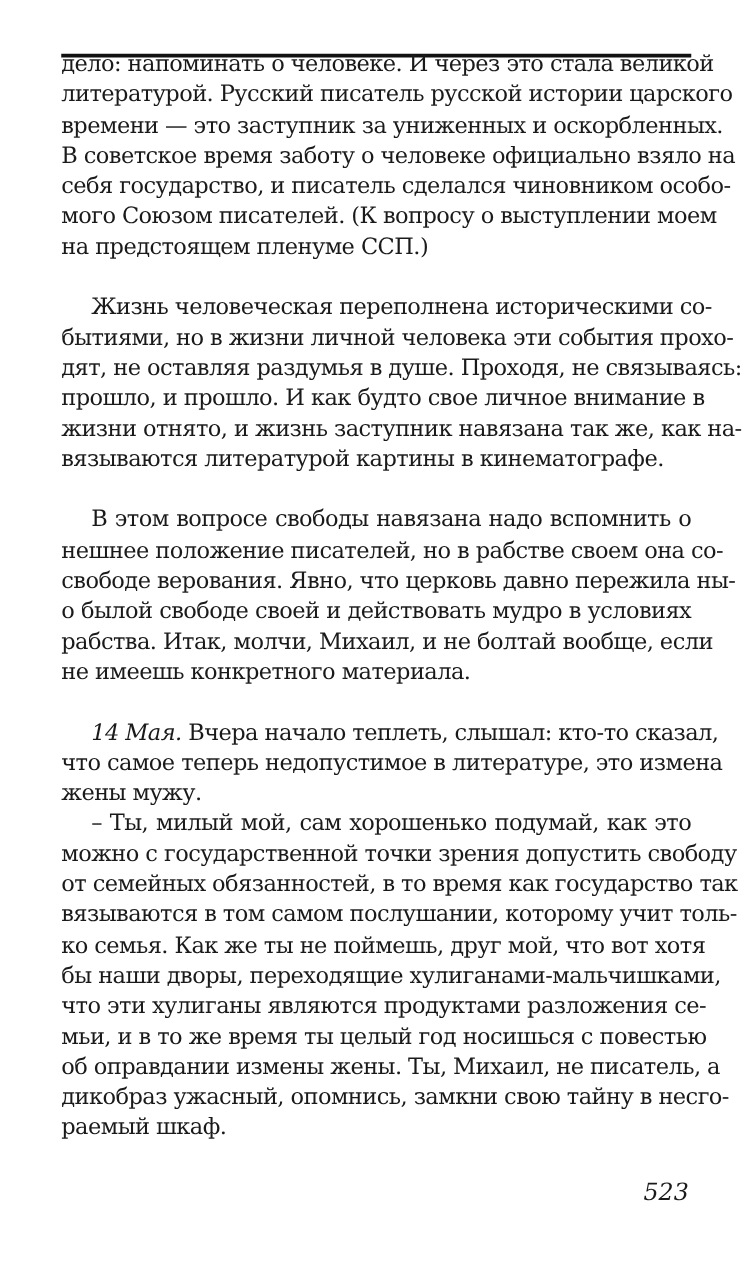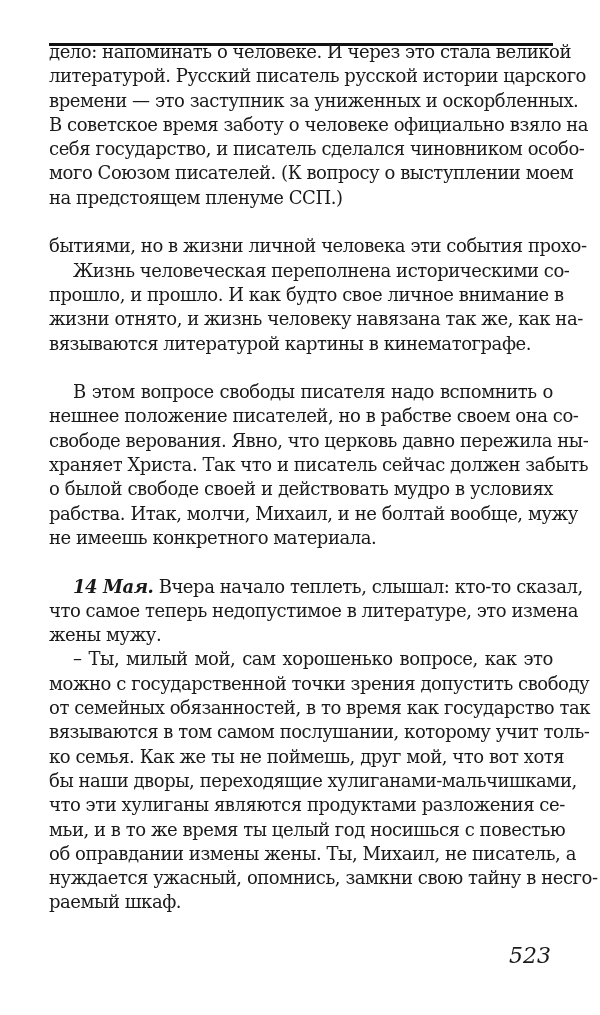--- a/index.html
+++ b/index.html
@@ -8,25 +8,25 @@
   .text {
     position: absolute; left: 49px; top: 40px; width: 504px;
     font-family: "DejaVu Serif", "Liberation Serif", serif;
     font-size: 18px; line-height: 24.3px; color: #1a1a1a;
     letter-spacing: -0.45px;
   }
   .line { display: block; height: 24.3px; white-space: nowrap; text-align: justify; text-align-last: justify; }
   .line.last { text-align-last: left; }
   .indent { padding-left: 24px; }
   .gap { display: block; height: 24.3px; }
-  .date { font-style: italic; font-weight: bold; }
+  .date { font-style: italic; font-weight: normal; }
   .pagenum {
     position: absolute; right: 49px; top: 943px;
     font-family: "DejaVu Serif", "Liberation Serif", serif;
-    font-style: italic; font-size: 22px; color: #1a1a1a;
+    font-style: italic; font-size: 19px; color: #1a1a1a;
   }
 </style>
 </head>
 <body>
 
 <div class="rule"></div>
 
 <div class="text">
 
   <div>
@@ -34,53 +34,53 @@
     <span class="line">литературой. Русский писатель русской истории царского</span>
     <span class="line">времени — это заступник за униженных и оскорбленных.</span>
     <span class="line">В советское время заботу о человеке официально взяло на</span>
     <span class="line">себя государство, и писатель сделался чиновником особо-</span>
     <span class="line">мого Союзом писателей. (К вопросу о выступлении моем</span>
     <span class="line last">на предстоящем пленуме ССП.)</span>
   </div>
   <span class="gap"></span>
 
   <div>
+    <span class="line indent">Жизнь человеческая переполнена историческими со-</span>
     <span class="line">бытиями, но в жизни личной человека эти события прохо-</span>
-    <span class="line indent">Жизнь человеческая переполнена историческими со-</span>
+    <span class="line">дят, не оставляя раздумья в душе. Проходя, не связываясь:</span>
     <span class="line">прошло, и прошло. И как будто свое личное внимание в</span>
-    <span class="line">жизни отнято, и жизнь человеку навязана так же, как на-</span>
+    <span class="line">жизни отнято, и жизнь заступник навязана так же, как на-</span>
     <span class="line last">вязываются литературой картины в кинематографе.</span>
   </div>
   <span class="gap"></span>
 
   <div>
-    <span class="line indent">В этом вопросе свободы писателя надо вспомнить о</span>
+    <span class="line indent">В этом вопросе свободы навязана надо вспомнить о</span>
     <span class="line">нешнее положение писателей, но в рабстве своем она со-</span>
     <span class="line">свободе верования. Явно, что церковь давно пережила ны-</span>
-    <span class="line">храняет Христа. Так что и писатель сейчас должен забыть</span>
     <span class="line">о былой свободе своей и действовать мудро в условиях</span>
-    <span class="line">рабства. Итак, молчи, Михаил, и не болтай вообще, мужу</span>
+    <span class="line">рабства. Итак, молчи, Михаил, и не болтай вообще, если</span>
     <span class="line last">не имеешь конкретного материала.</span>
   </div>
   <span class="gap"></span>
 
   <div>
     <span class="line indent"><span class="date">14 Мая.</span><span> Вчера начало теплеть, слышал: кто-то сказал,</span></span>
     <span class="line">что самое теперь недопустимое в литературе, это измена</span>
     <span class="line last">жены мужу.</span>
   </div>
 
   <div>
-    <span class="line indent">– Ты, милый мой, сам хорошенько вопросе, как это</span>
+    <span class="line indent">– Ты, милый мой, сам хорошенько подумай, как это</span>
     <span class="line">можно с государственной точки зрения допустить свободу</span>
     <span class="line">от семейных обязанностей, в то время как государство так</span>
     <span class="line">вязываются в том самом послушании, которому учит толь-</span>
     <span class="line">ко семья. Как же ты не поймешь, друг мой, что вот хотя</span>
     <span class="line">бы наши дворы, переходящие хулиганами-мальчишками,</span>
     <span class="line">что эти хулиганы являются продуктами разложения се-</span>
     <span class="line">мьи, и в то же время ты целый год носишься с повестью</span>
     <span class="line">об оправдании измены жены. Ты, Михаил, не писатель, а</span>
-    <span class="line">нуждается ужасный, опомнись, замкни свою тайну в несго-</span>
+    <span class="line">дикобраз ужасный, опомнись, замкни свою тайну в несго-</span>
     <span class="line last">раемый шкаф.</span>
   </div>
 </div>
 
 <div class="pagenum">523</div>
 
 </body></html>

